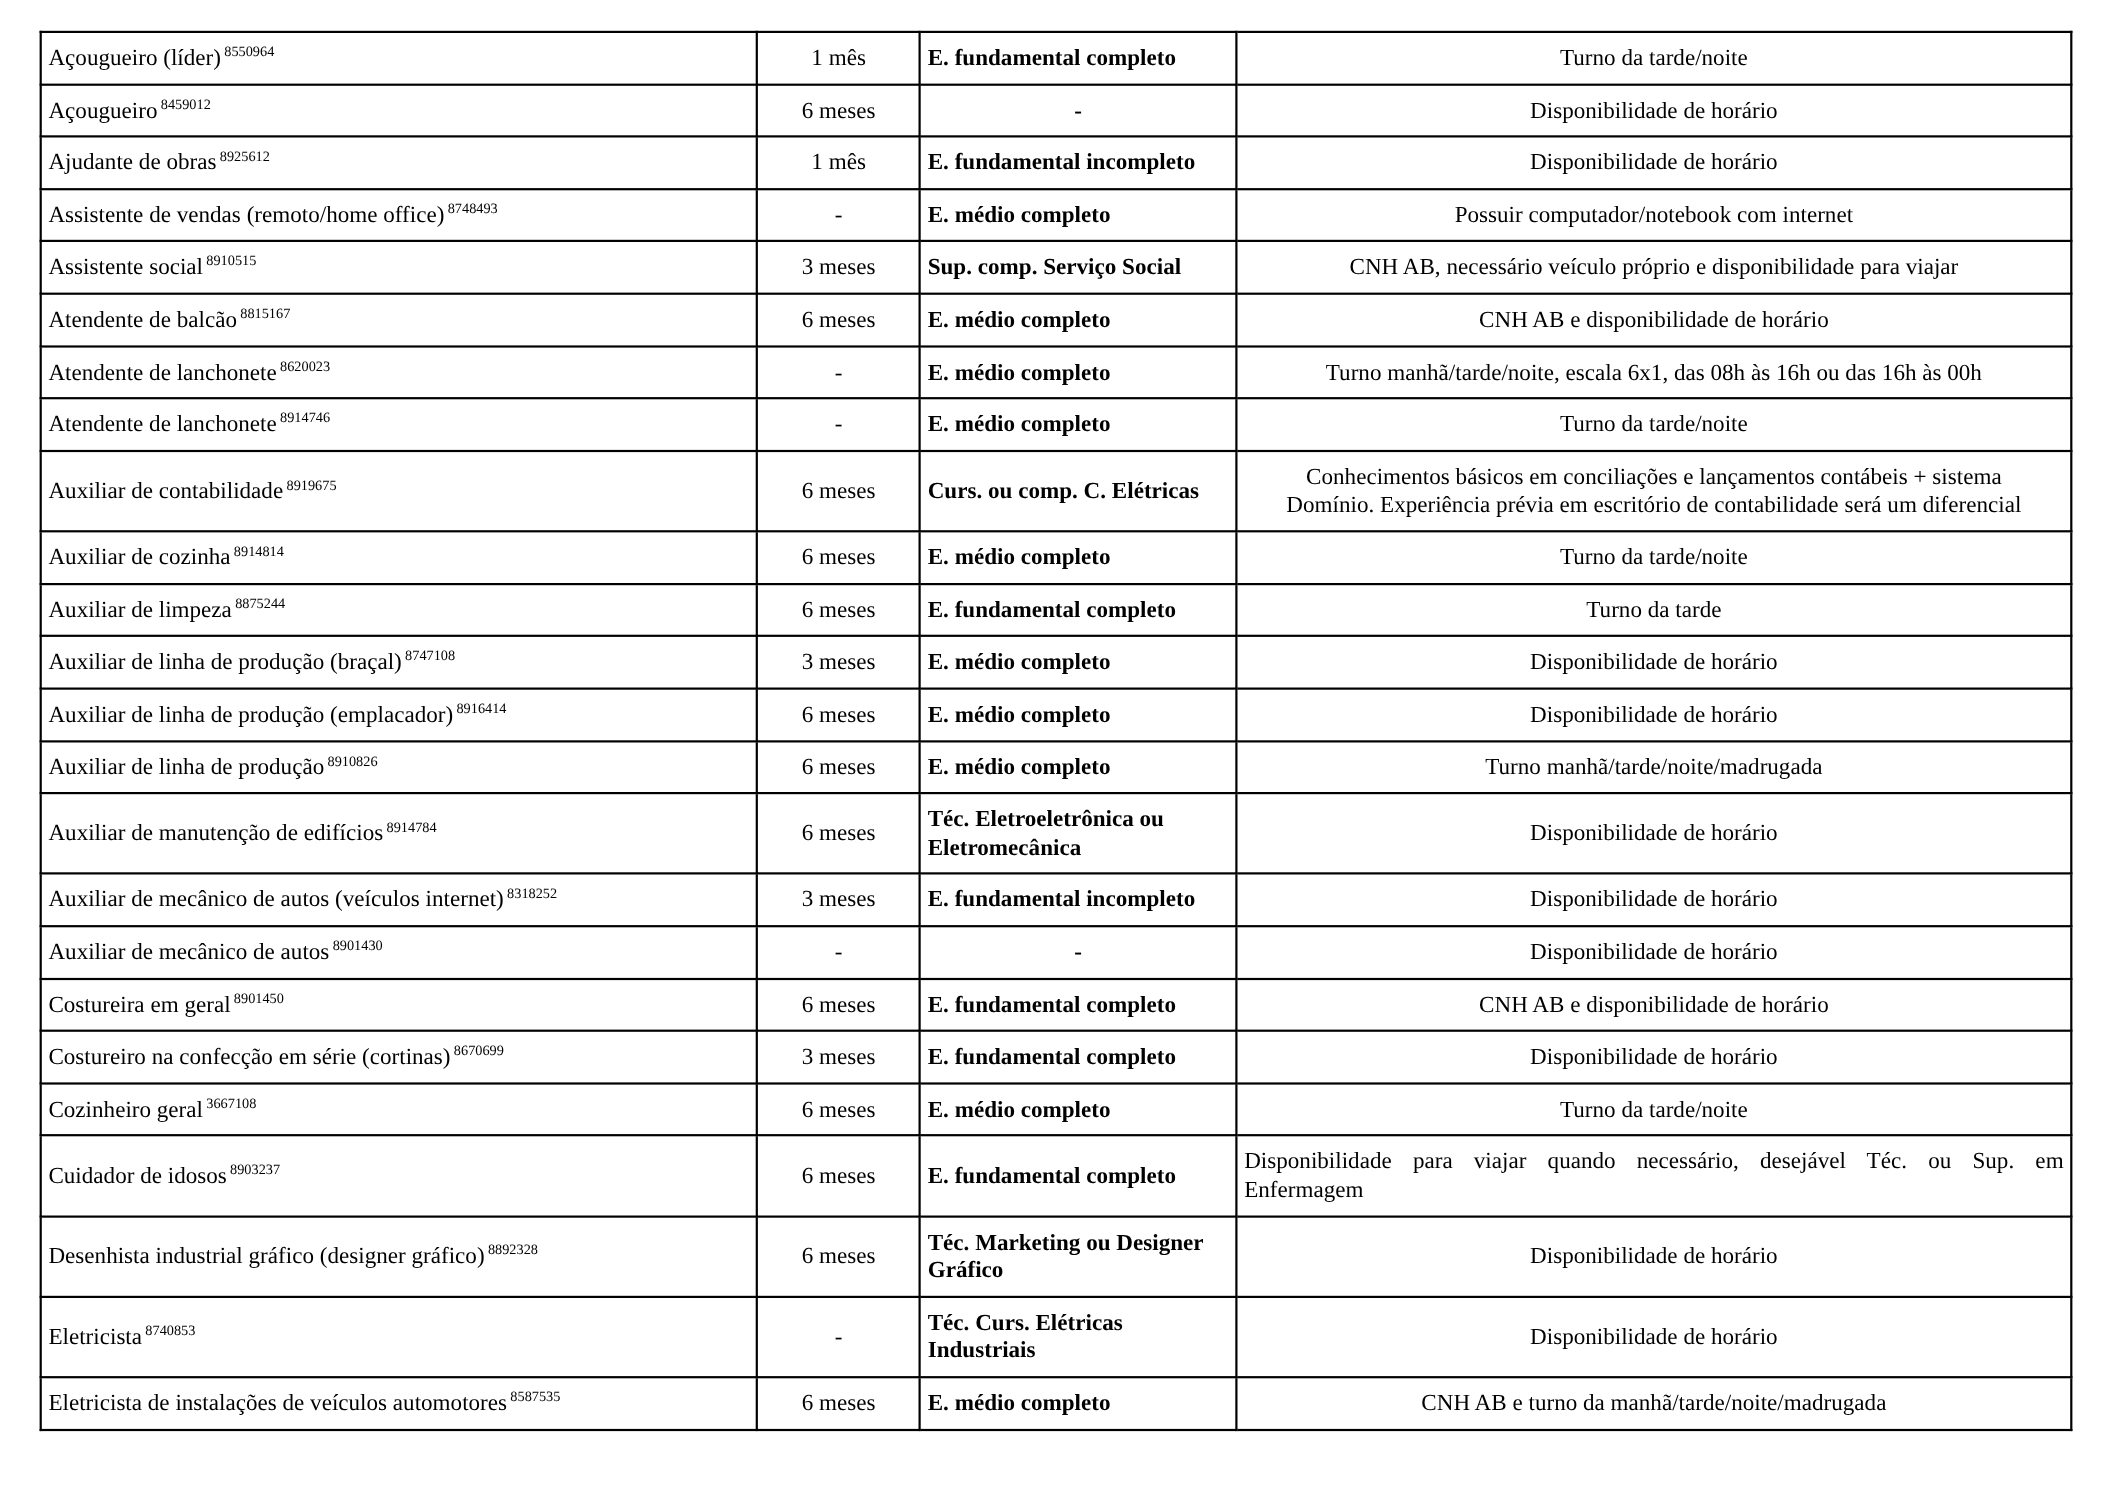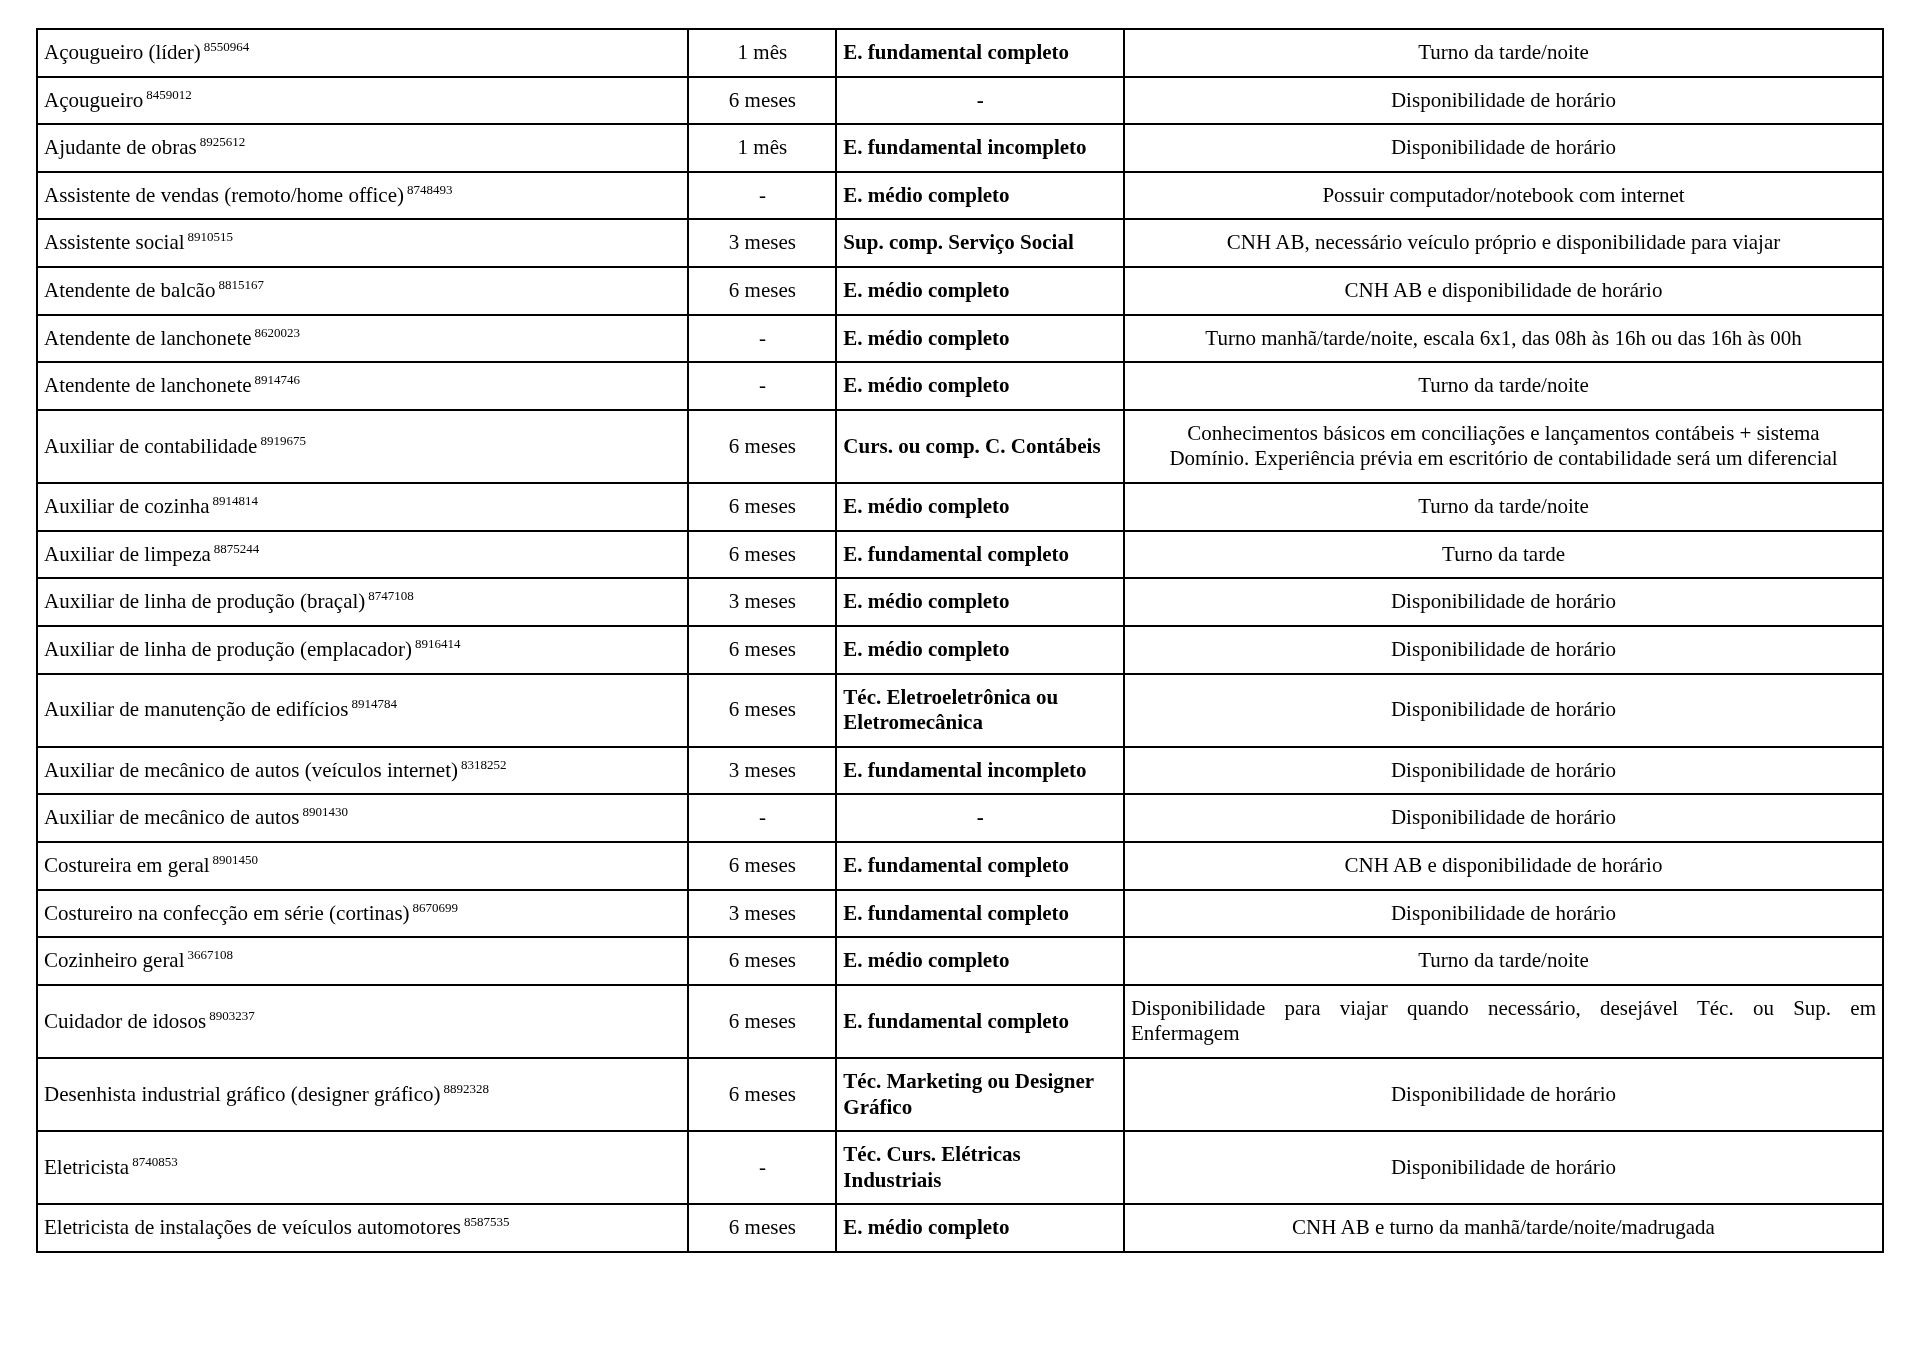--- a/index.html
+++ b/index.html
@@ -107,21 +107,21 @@
   <tr>
     <td class="col-occupation"><span>Atendente de lanchonete</span><sup class="code">8914746</sup></td>
     <td class="col-experience">-</td>
     <td class="col-education">E. médio completo</td>
     <td class="col-requirements">Turno da tarde/noite</td>
   </tr>
 
   <tr>
     <td class="col-occupation"><span>Auxiliar de contabilidade</span><sup class="code">8919675</sup></td>
     <td class="col-experience">6 meses</td>
-    <td class="col-education small">Curs. ou comp. C. Contábeis</td>
+    <td class="col-education small">Curs. ou comp. C. Elétricas</td>
     <td class="col-requirements small prelines">Conhecimentos básicos em conciliações e lançamentos contábeis + sistema
 Domínio. Experiência prévia em escritório de contabilidade será um diferencial</td>
   </tr>
 
   <tr>
     <td class="col-occupation"><span>Auxiliar de cozinha</span><sup class="code">8914814</sup></td>
     <td class="col-experience">6 meses</td>
     <td class="col-education">E. médio completo</td>
     <td class="col-requirements">Turno da tarde/noite</td>
   </tr>
@@ -140,20 +140,26 @@
     <td class="col-requirements">Disponibilidade de horário</td>
   </tr>
 
   <tr>
     <td class="col-occupation"><span>Auxiliar de linha de produção (emplacador)</span><sup class="code">8916414</sup></td>
     <td class="col-experience">6 meses</td>
     <td class="col-education">E. médio completo</td>
     <td class="col-requirements">Disponibilidade de horário</td>
   </tr>
 
+  <tr>
+    <td class="col-occupation"><span>Auxiliar de linha de produção</span><sup class="code">8910826</sup></td>
+    <td class="col-experience">6 meses</td>
+    <td class="col-education">E. médio completo</td>
+    <td class="col-requirements">Turno manhã/tarde/noite/madrugada</td>
+  </tr>
 
   <tr>
     <td class="col-occupation"><span>Auxiliar de manutenção de edifícios</span><sup class="code">8914784</sup></td>
     <td class="col-experience">6 meses</td>
     <td class="col-education prelines">Téc. Eletroeletrônica ou
 Eletromecânica</td>
     <td class="col-requirements">Disponibilidade de horário</td>
   </tr>
 
   <tr>

